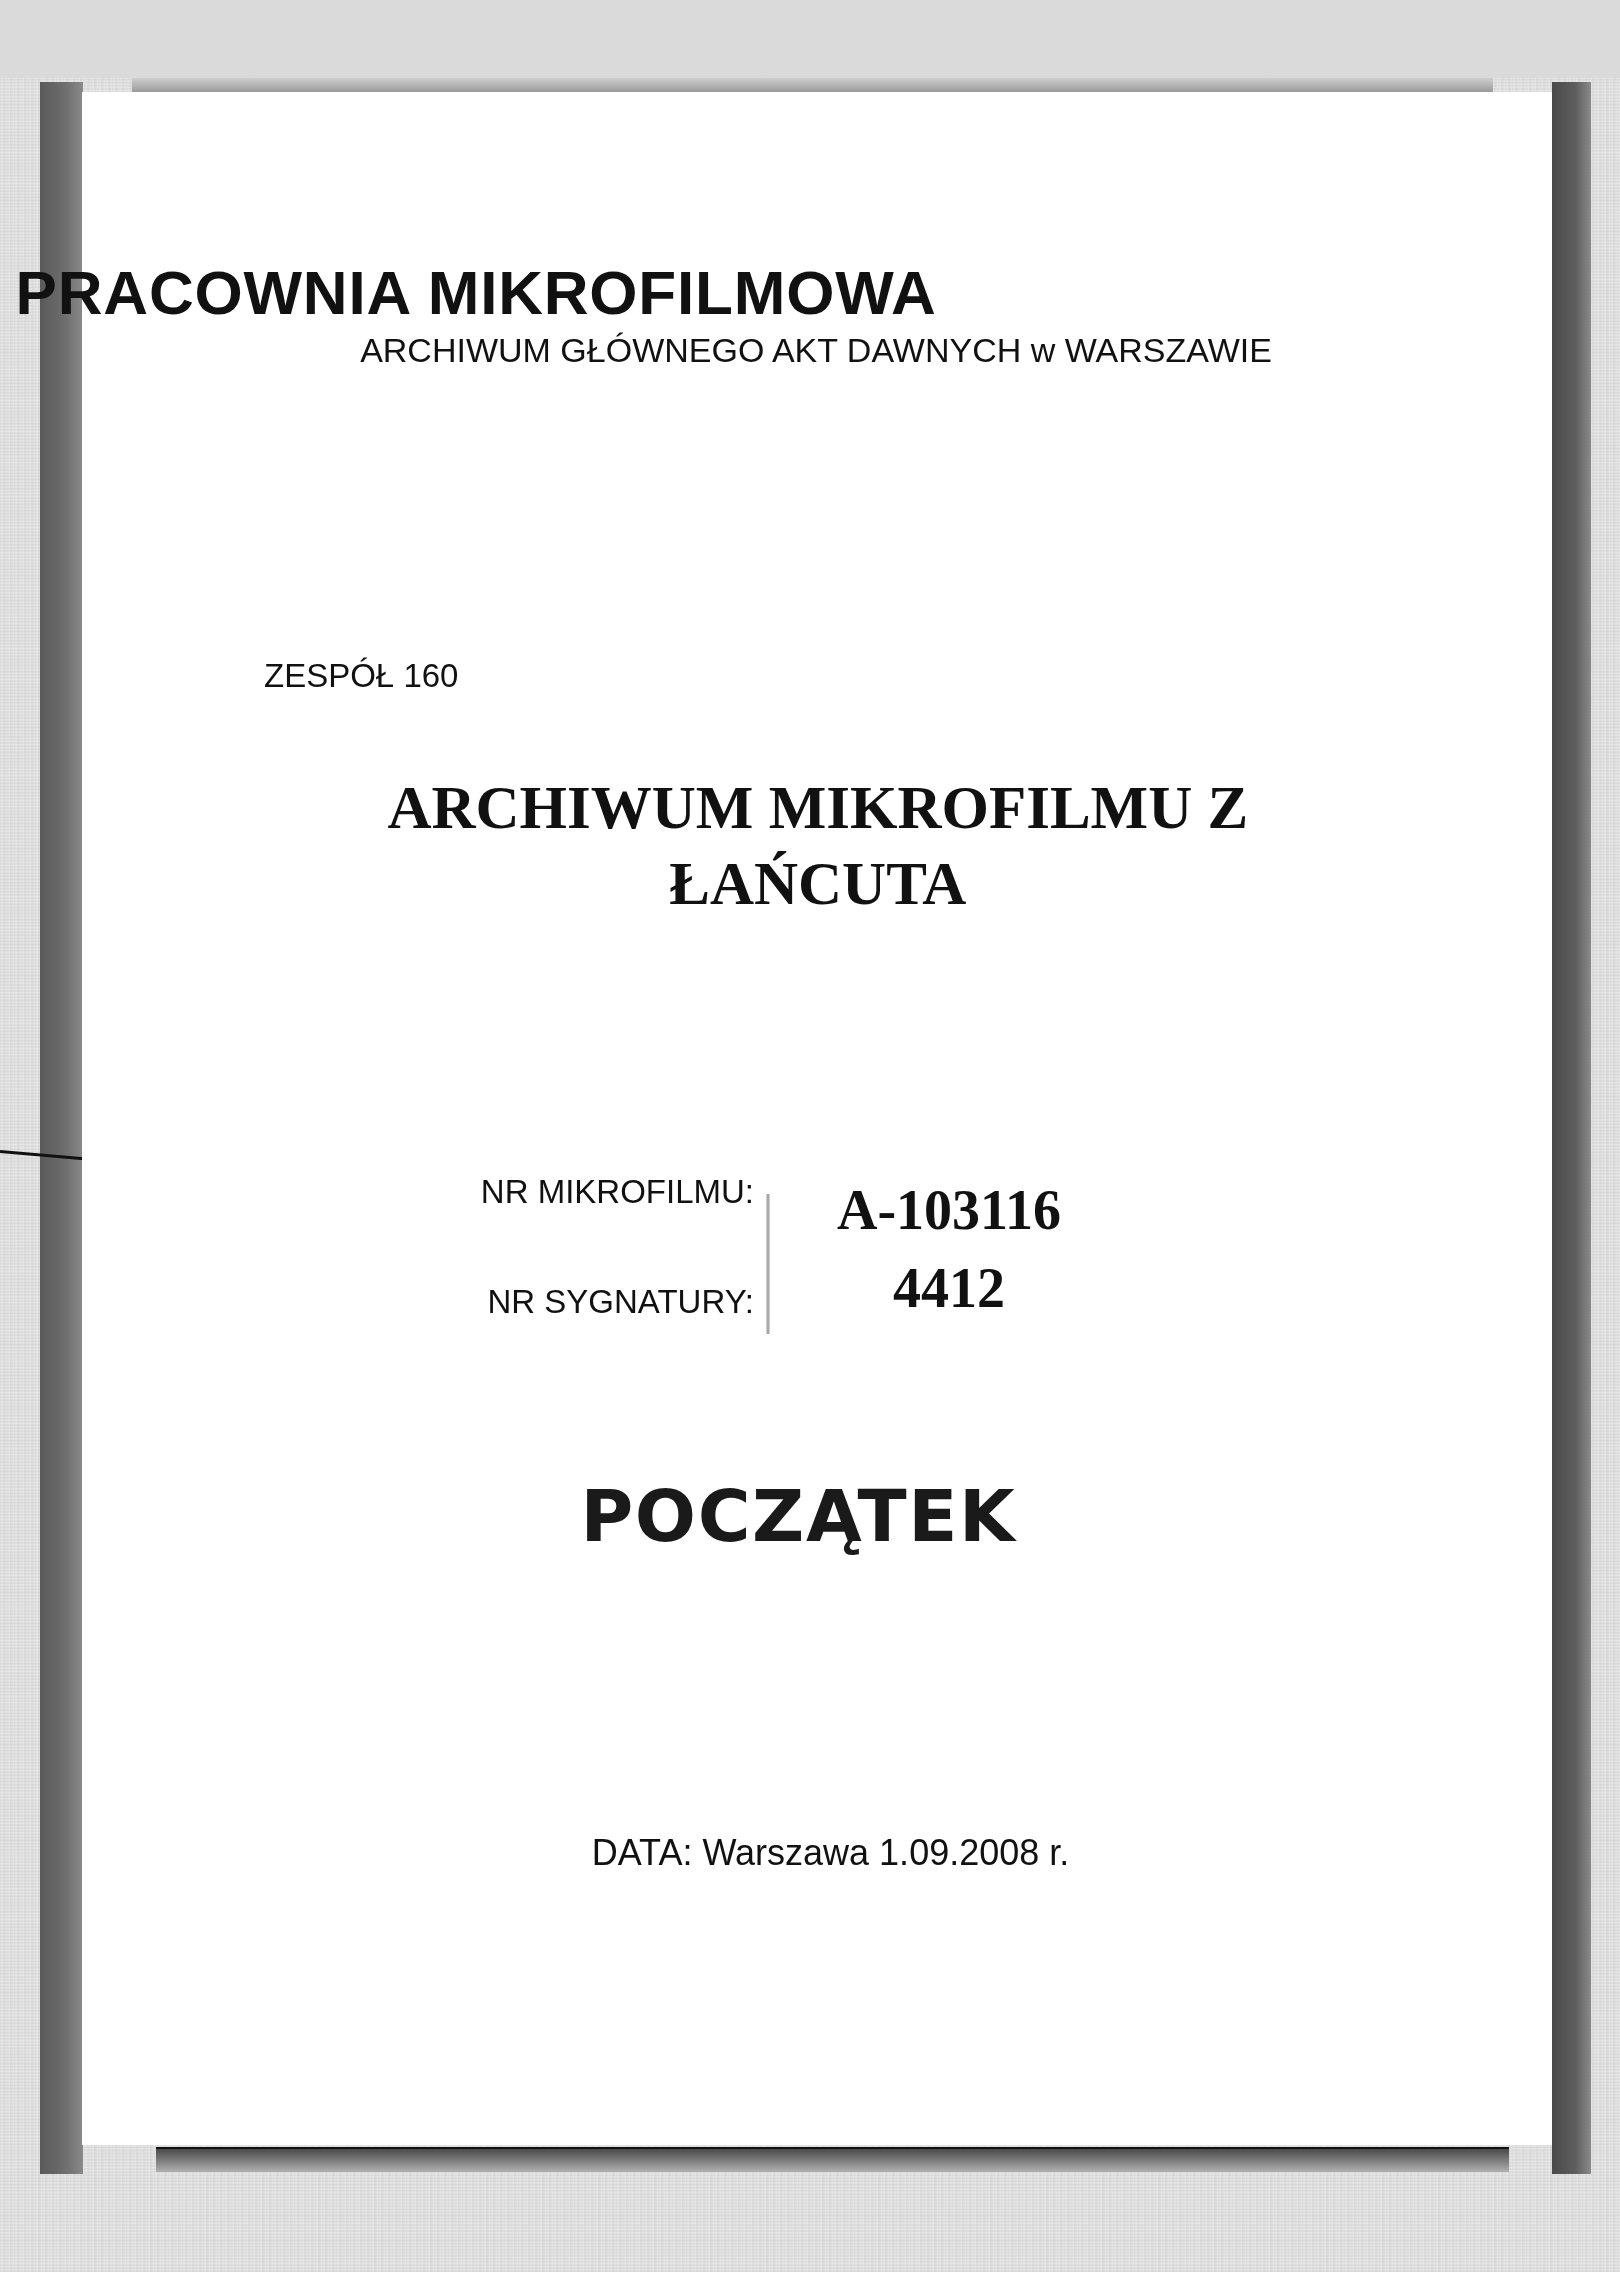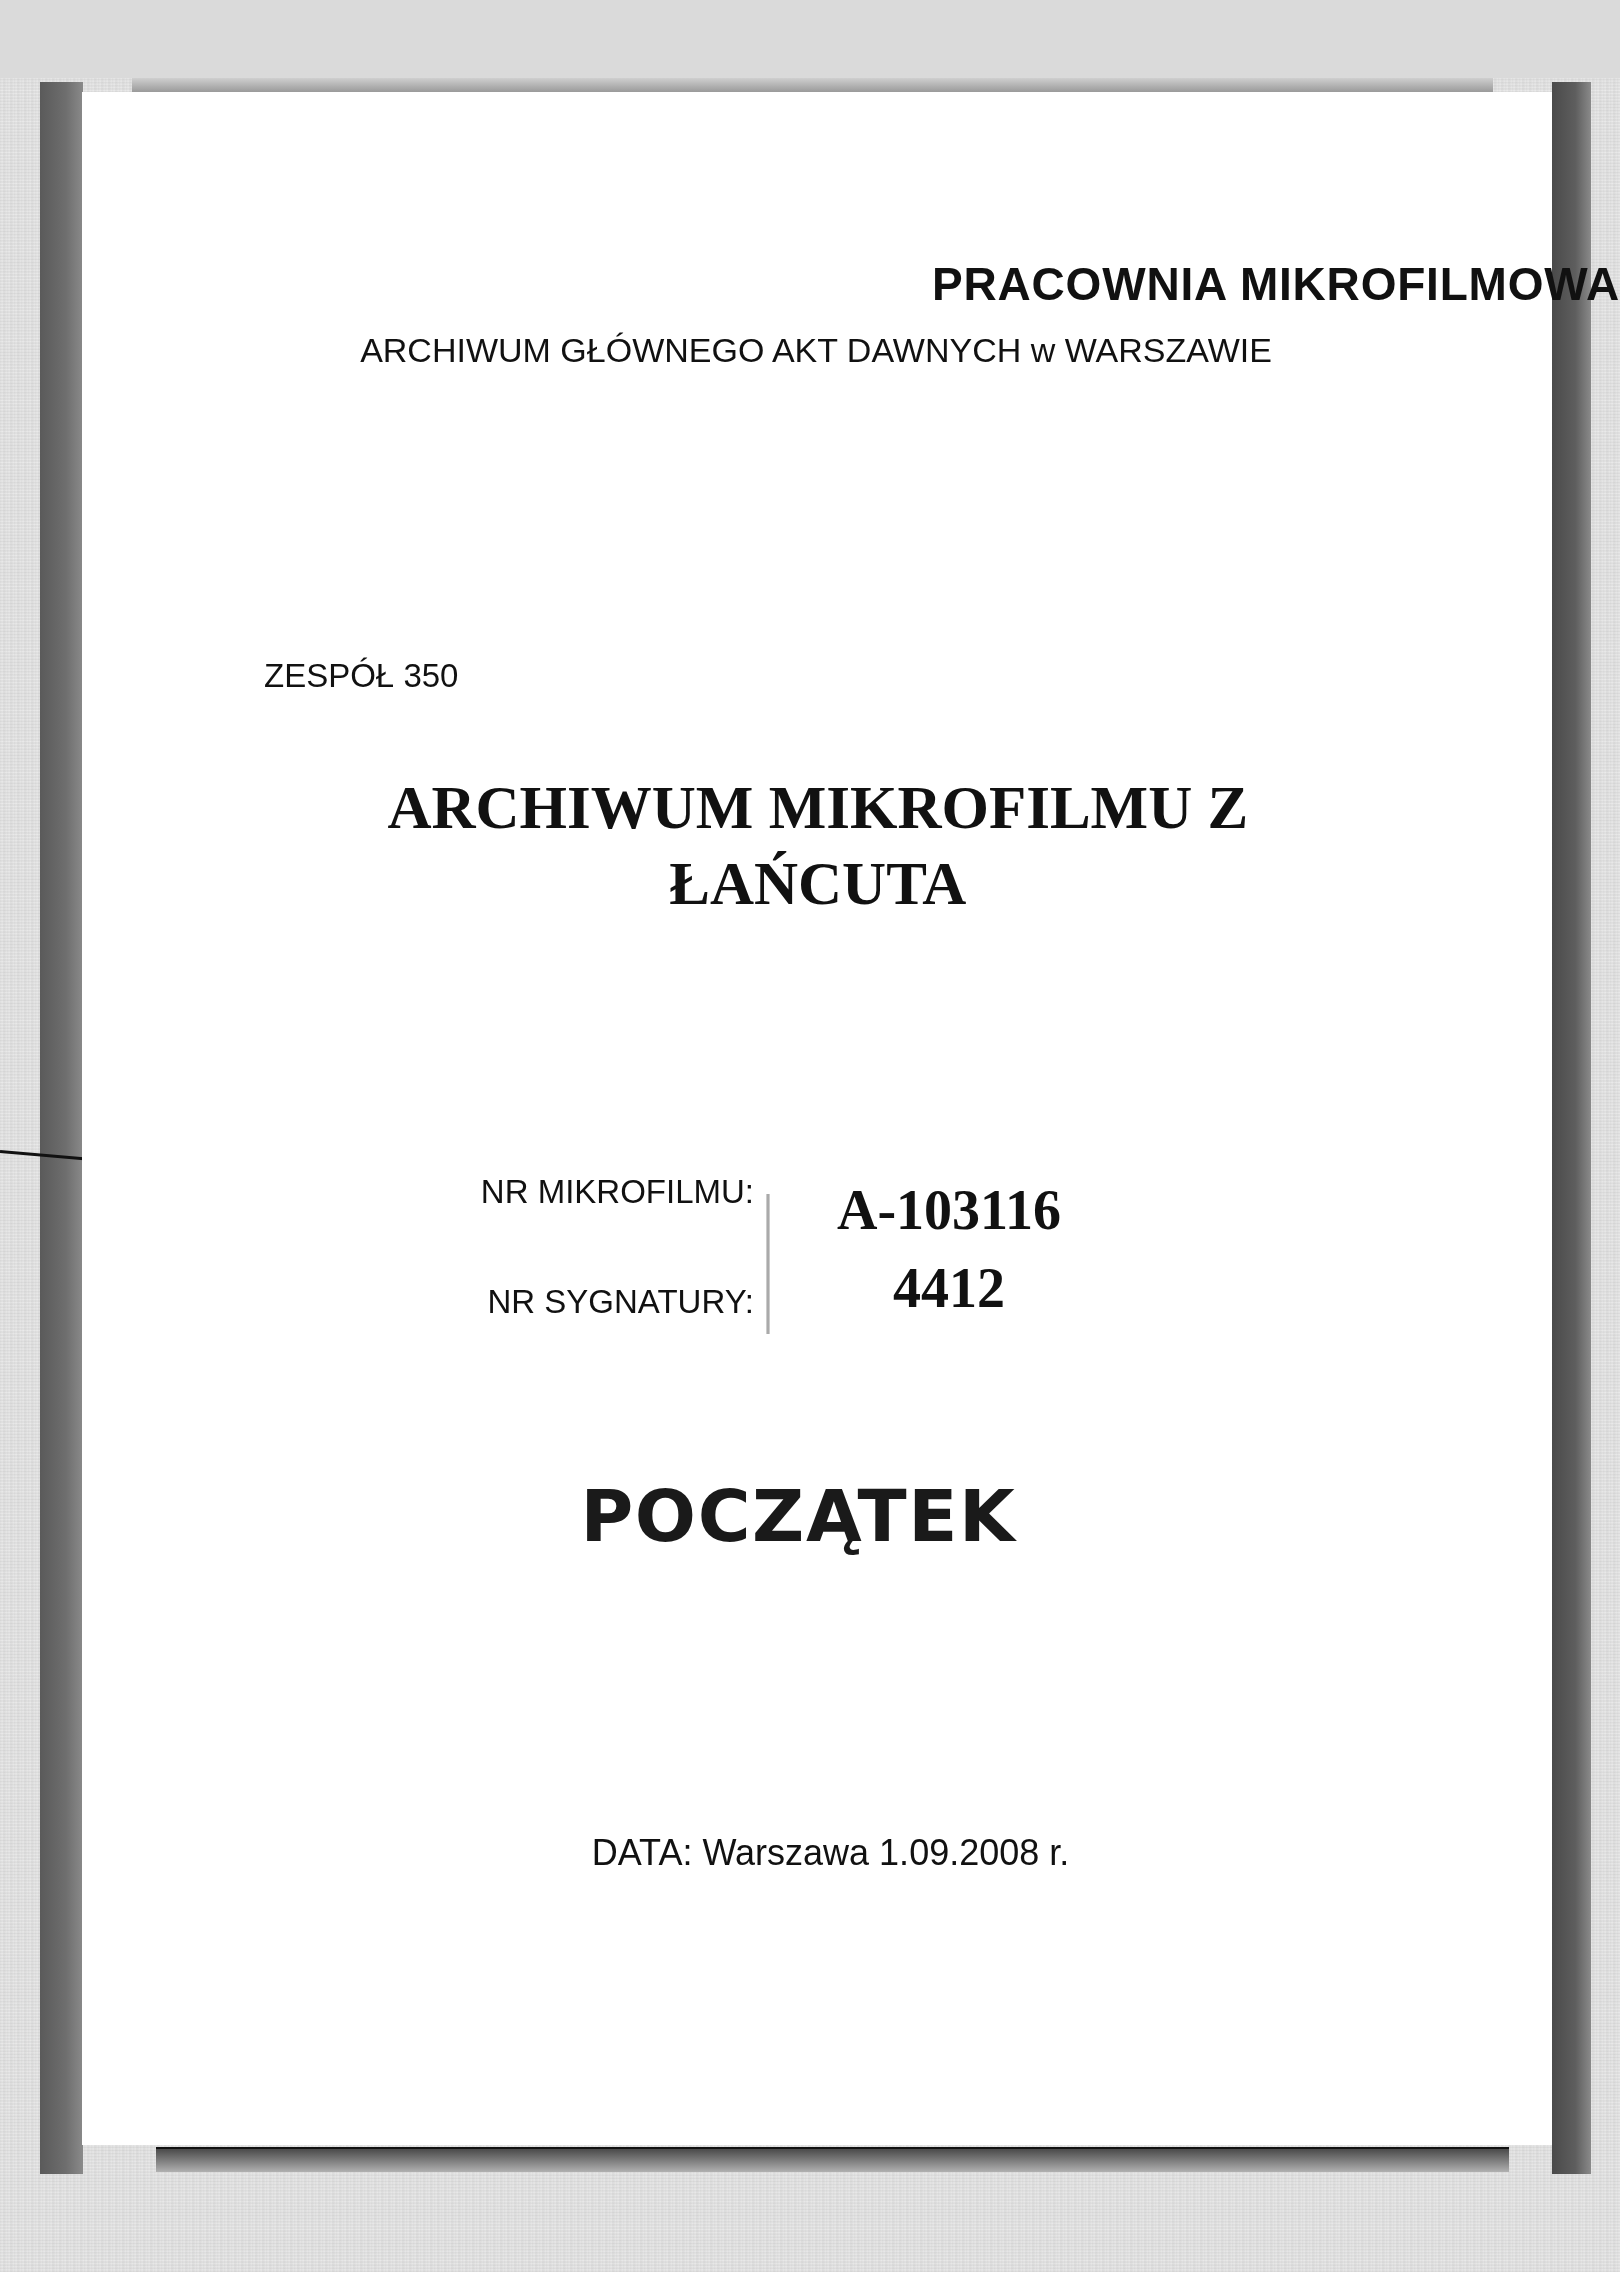--- a/index.html
+++ b/index.html
@@ -20,22 +20,22 @@
       background: #ffffff;
     }
     .edge-left { position: absolute; left: 40px; top: 82px; width: 43px; height: 2092px;
       background: linear-gradient(90deg, #5a5a5a, #6e6e6e 60%, #8a8a8a); }
     .edge-right { position: absolute; left: 1552px; top: 82px; width: 39px; height: 2092px;
       background: linear-gradient(90deg, #4a4a4a, #5e5e5e 60%, #8a8a8a); }
     .scratch { position: absolute; left: 0; top: 1150px; width: 84px; height: 3.1px; background: #111; transform: rotate(5deg); transform-origin: left; }
 
     .txt { position: absolute; color: #111; white-space: nowrap; }
     .title {
-      left: 0; width: 1620px; text-align: right; top: 257px;
-      font-family: "Liberation Sans", sans-serif; font-weight: bold; font-size: 46px;
+      left: 0; width: 1620px; text-align: left; top: 257px;
+      font-family: "Liberation Sans", sans-serif; font-weight: bold; font-size: 62px;
       letter-spacing: 0.8px; transform: scaleX(1.0); padding-left: 15.6px; box-sizing: border-box;
     }
     .subtitle {
       left: 0; width: 1620px; text-align: center; top: 331px;
       font-family: "Liberation Sans", sans-serif; font-size: 34px; padding-left: 12px; box-sizing: border-box;
     }
     .zespol { left: 264px; top: 657px; font-family: "Liberation Sans", sans-serif; font-size: 33px; }
     .collection {
       left: 0; width: 1620px; text-align: center; top: 770px;
       font-family: "Liberation Serif", serif; font-weight: bold; font-size: 61px; line-height: 76px;
@@ -67,21 +67,21 @@
 <div class="edge-left"></div>
 <div class="edge-right"></div>
 <div class="bottom-shadow"></div>
 <div class="scratch"></div>
 
 <div class="sheet"></div>
 
 <div class="txt title">PRACOWNIA MIKROFILMOWA</div>
 <div class="txt subtitle">ARCHIWUM GŁÓWNEGO AKT DAWNYCH w WARSZAWIE</div>
 
-<div class="txt zespol">ZESPÓŁ 350</div>
+<div class="txt zespol">ZESPÓŁ 160</div>
 
 <div class="txt collection">
   <div>ARCHIWUM MIKROFILMU Z</div>
   <div>ŁAŃCUTA</div>
 </div>
 
 <div class="txt field-label label-mikro">NR MIKROFILMU:</div>
 <div class="txt field-label label-sygn">NR SYGNATURY:</div>
 <div class="divider"></div>
 <div class="txt field-value val-mikro">A-103116</div>

